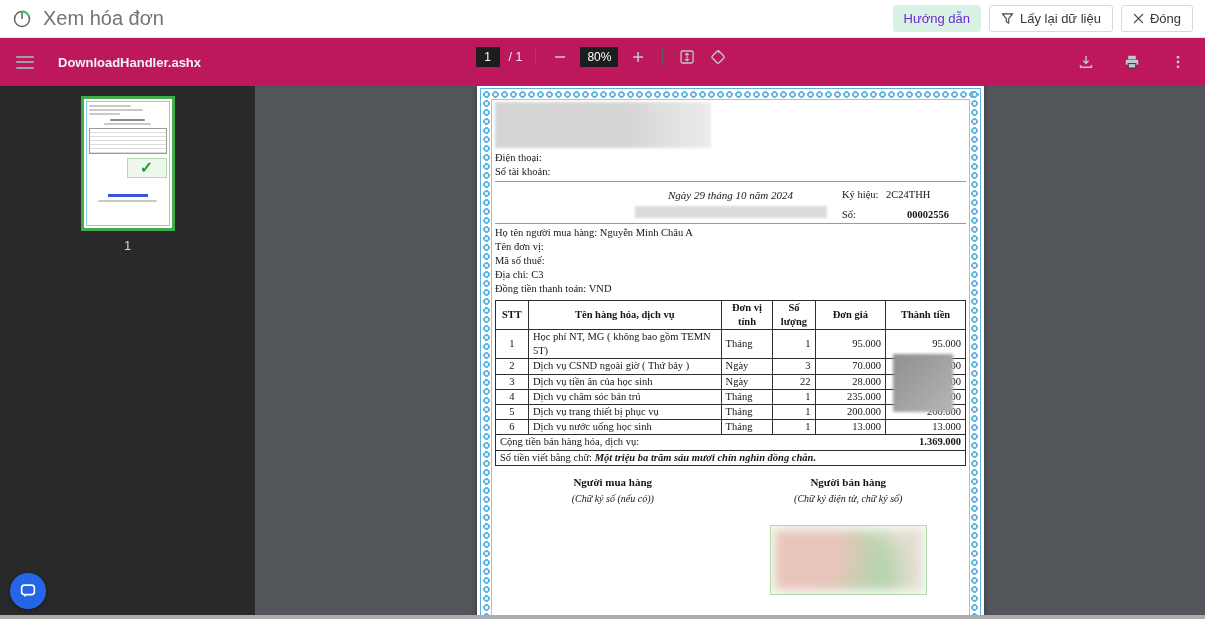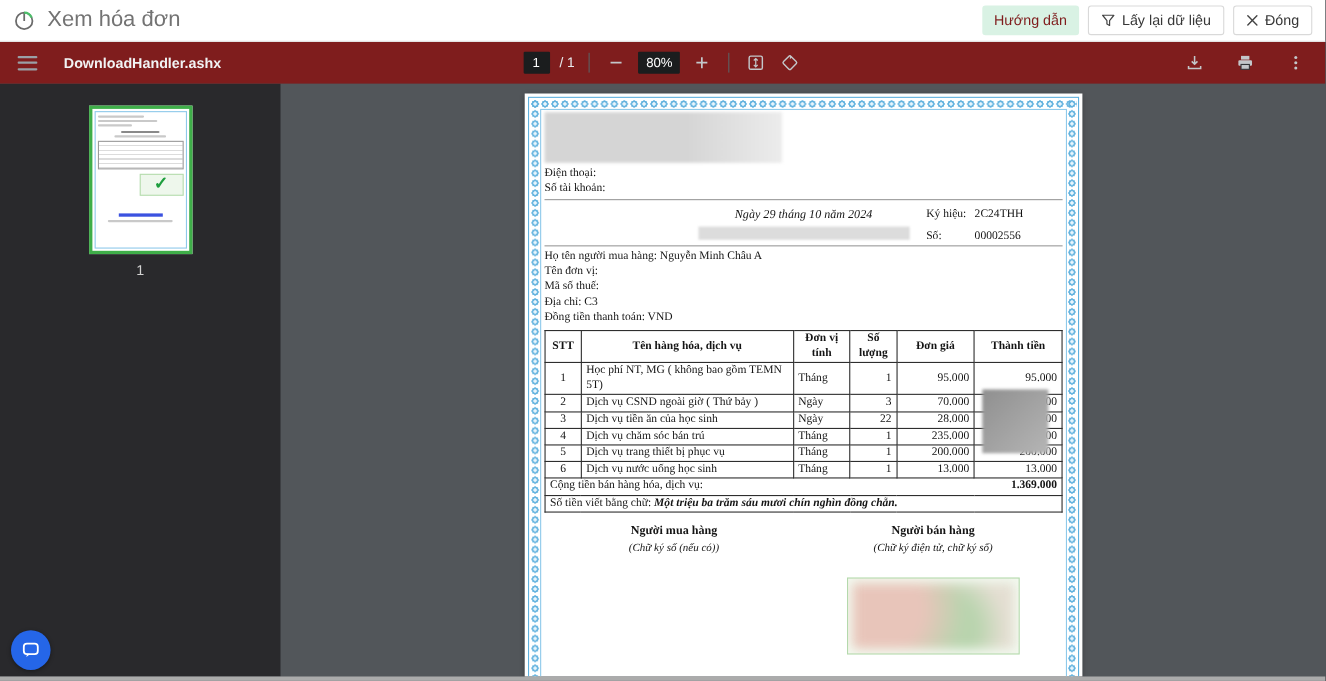--- a/index.html
+++ b/index.html
@@ -7,26 +7,26 @@
   .app { position:relative; width:1205px; height:619px; }
 
   
   .topbar { position:absolute; top:0; left:0; right:0; height:38px; background:#fff;
             border-bottom:1px solid #e4e4e4; display:flex; align-items:center; padding:0 12px; z-index:6; }
   .pie-icon { width:20px; height:20px; display:inline-flex; }
   .topbar-title { font-size:20px; color:#737373; margin-left:11px; font-weight:500; }
   .topbar-actions { margin-left:auto; display:flex; align-items:center; gap:8px; }
   .btn { height:27px; padding:0 11px; font-size:13px; border-radius:3px; display:inline-flex;
          align-items:center; gap:6px; cursor:pointer; white-space:nowrap; }
-  .btn-guide { background:#d9f2e4; color:#7f1d1d; border:none; }
+  .btn-guide { background:#d9f2e4; color:#6d28d9; border:none; }
   .btn-outline { background:#fff; border:1px solid #d9d9d9; color:#373737; }
   .btn svg { flex:none; }
 
   
-  .pdf-toolbar { position:absolute; top:38px; left:0; right:0; height:38px; background:#7f1d1d;
+  .pdf-toolbar { position:absolute; top:38px; left:0; right:0; height:48px; background:#be185d;
                  display:flex; align-items:center; padding:0 16px; color:#e8eaed; z-index:5; }
   .hamburger { width:18px; height:13px; display:flex; flex-direction:column; justify-content:space-between; cursor:pointer; }
   .hamburger span { height:2px; background:#9aa0a6; border-radius:1px; }
   .filename { font-size:13px; font-weight:700; color:#f1f3f4; margin-left:24px; }
   .center-controls { position:absolute; left:50%; top:0; height:38px; transform:translateX(-50%);
                      display:flex; align-items:center; gap:9px; }
   .dark-box { background:#1b1d1e; color:#fff; border:none; text-align:center; font-size:12px;
               height:20px; border-radius:1px; font-family:"Liberation Sans",sans-serif; }
   .page-box { width:24px; }
   .zoom-box { width:38px; }
@@ -68,21 +68,21 @@
   .blur-block-top { width:216px; height:46px; margin-bottom:3px;
                     background:linear-gradient(to right,#d5d5d5 60%,#ececec); filter:blur(1.5px); }
   .doc-rule { border:none; border-top:1px solid #9a9a9a; margin:2px 0; }
   .inv-head { position:relative; text-align:center; padding:2px 0 1px; }
   .inv-title { font-size:15px; font-weight:bold; letter-spacing:.3px; }
   .inv-date { font-style:italic; font-size:11px; margin-top:2px; }
   .blur-strip { width:192px; height:12px; margin:3px auto 2px; background:#dcdcdc; filter:blur(1.2px); }
   .serial-block { position:absolute; right:2px; top:4px; width:122px; text-align:left; font-size:10.5px; }
   .serial-block .row { display:flex; margin-bottom:5px; }
   .serial-block .lab { width:44px; }
-  .serial-block b { font-weight:normal; }
+  .serial-block b { font-weight:bold;margin-left:21px; }
   .buyer-line { white-space:nowrap; }
   .half-left { display:inline-block; width:195px; }
   .qr-blur { position:absolute; right:13px; top:128px; width:60px; height:58px;
              background:linear-gradient(135deg,#8f8f8f,#b5b5b5); filter:blur(1.5px); }
 
   table.items { width:100%; border-collapse:collapse; margin-top:3px; }
   table.items th, table.items td { border:1px solid #2e2e2e; padding:0 4px; height:14px;
                                    font-size:10.5px; font-weight:normal; }
   table.items th { font-weight:bold; text-align:center; }
   td.al-c { text-align:center; } td.al-l { text-align:left; } td.al-r { text-align:right; }

